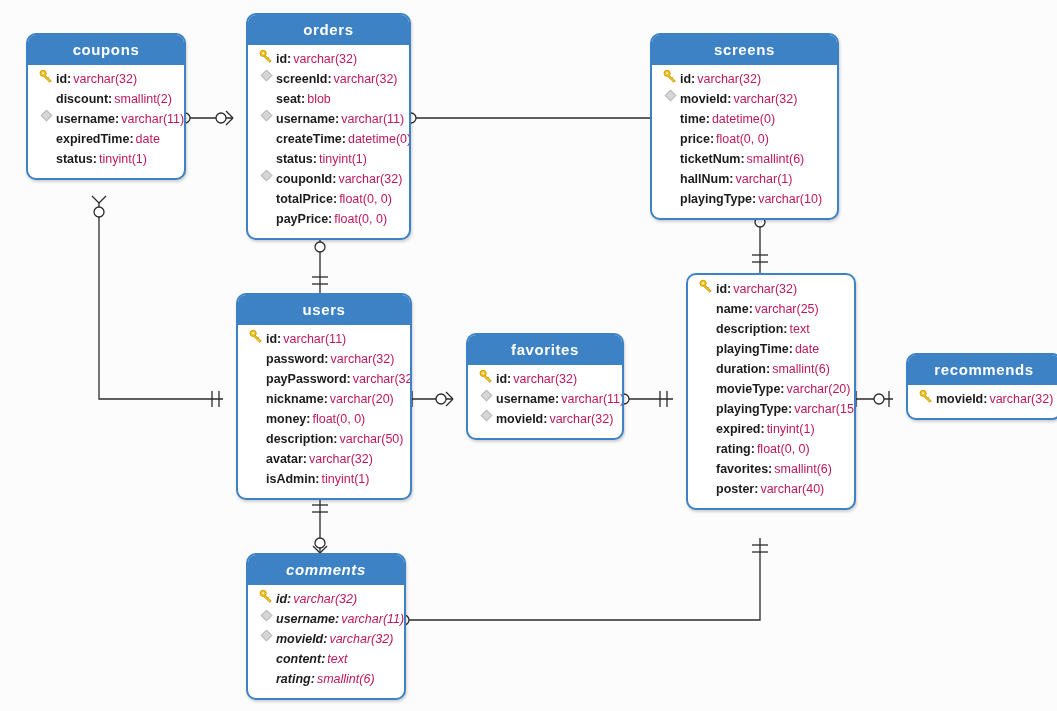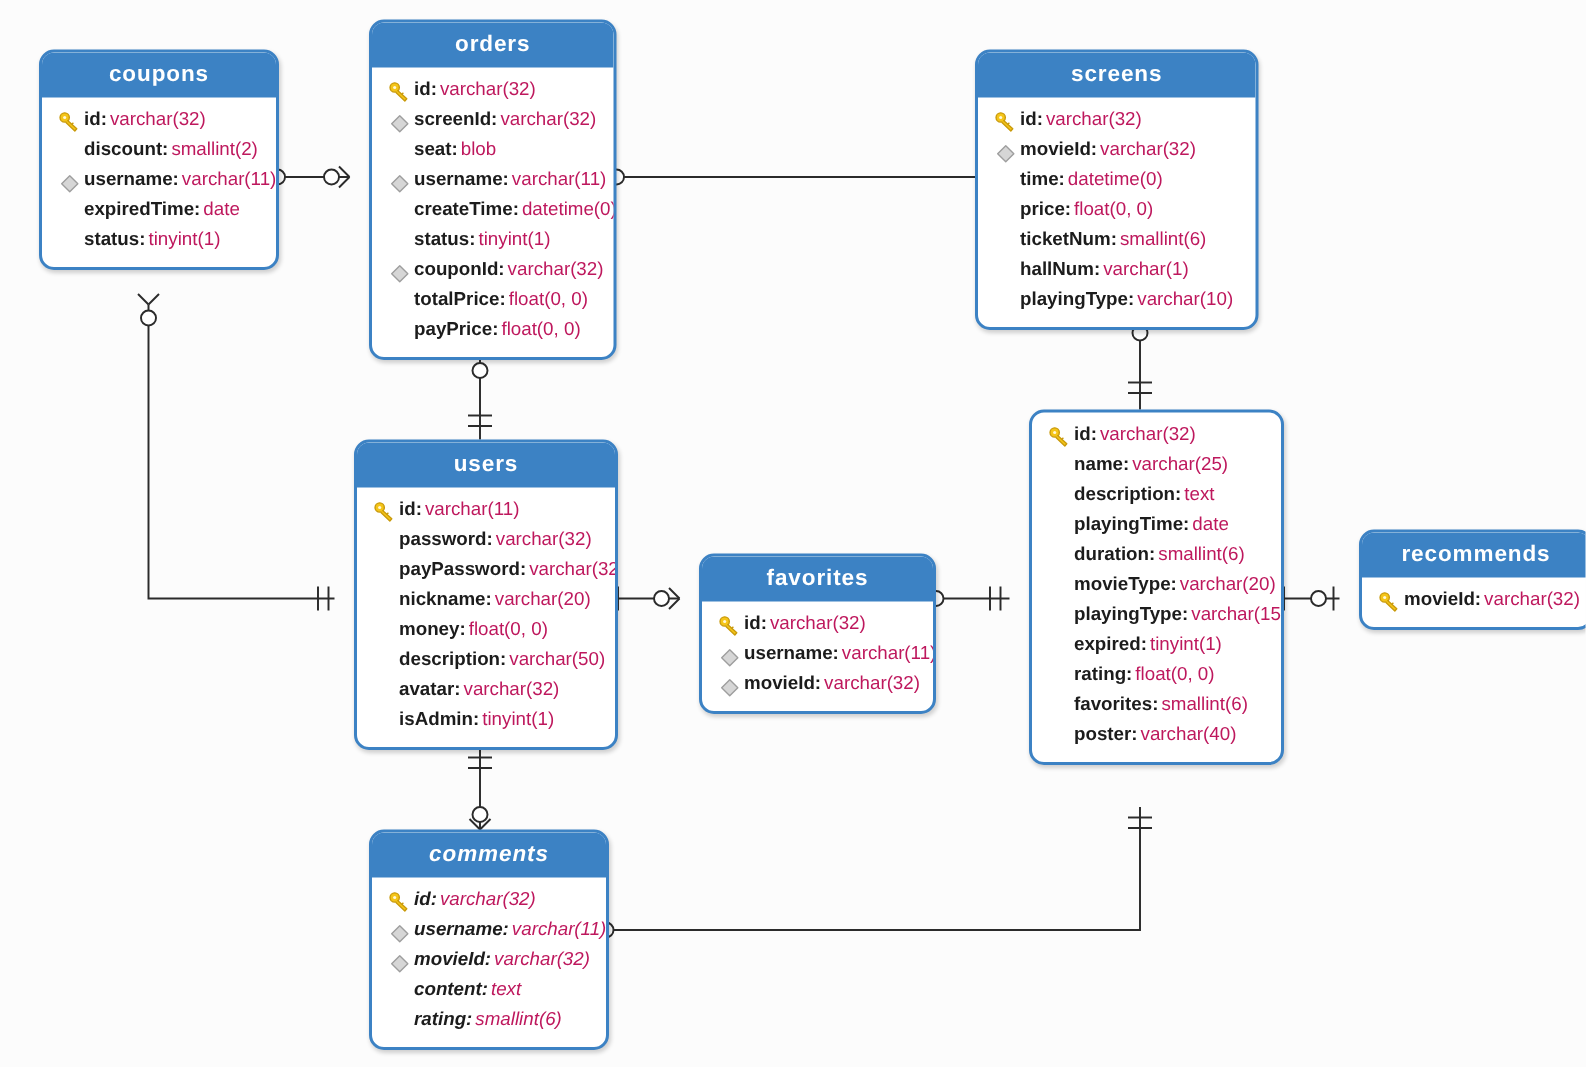--- a/index.html
+++ b/index.html
@@ -30,21 +30,21 @@
     letter-spacing:.6px;
     text-align:center;
     padding:7px 4px 7px 4px;
     line-height:16px;
     box-sizing:border-box;
   }
   .fields{padding:4px 0 9px 0;}
   .field{
     height:20px;
     display:flex;
-    align-items:flex-end;
+    align-items:flex-start;
     padding-left:8px;
     font-size:12.5px;
     line-height:20px;
     white-space:nowrap;
   }
   .marker{width:20px;flex:0 0 20px;display:flex;align-items:center;justify-content:center;}
   .fname{color:#1c1c1c;font-weight:bold;}
   .ftype{color:#be185d;font-weight:normal;padding-left:2px;}
   .key-icon{display:block;}
   .fk-icon{display:block;}
@@ -400,21 +400,21 @@
         <div class="field">
           <span class="marker">
             <span class="blank"></span>
           </span>
           <span class="fname">isAdmin:</span>
           <span class="ftype">tinyint(1)</span>
         </div>
       </div>
   </div>
 
-  <div class="entity" style="left: 453px; top: 369px; width: 158px;">
+  <div class="entity" style="left: 453px; top: 333px; width: 158px;">
     <div class="entity-title">favorites</div>
     <div class="fields">
         <div class="field">
           <span class="marker">
             <svg class="key-icon" width="15" height="15" viewBox="0 0 16 16">
               <circle cx="4.4" cy="4.6" r="3.3" fill="#f5c518" stroke="#c99a0c" stroke-width="1"></circle>
               <circle cx="4.4" cy="4.6" r="1.1" fill="#fff8d8"></circle>
               <path d="M6.3 6.6 L13 12.6 L11.6 14.2 L5.1 8" fill="#f5c518" stroke="#c99a0c" stroke-width="1" stroke-linejoin="round"></path>
               <path d="M9.3 9.6 L10.6 8.3" stroke="#c99a0c" stroke-width="1"></path>
             </svg>

